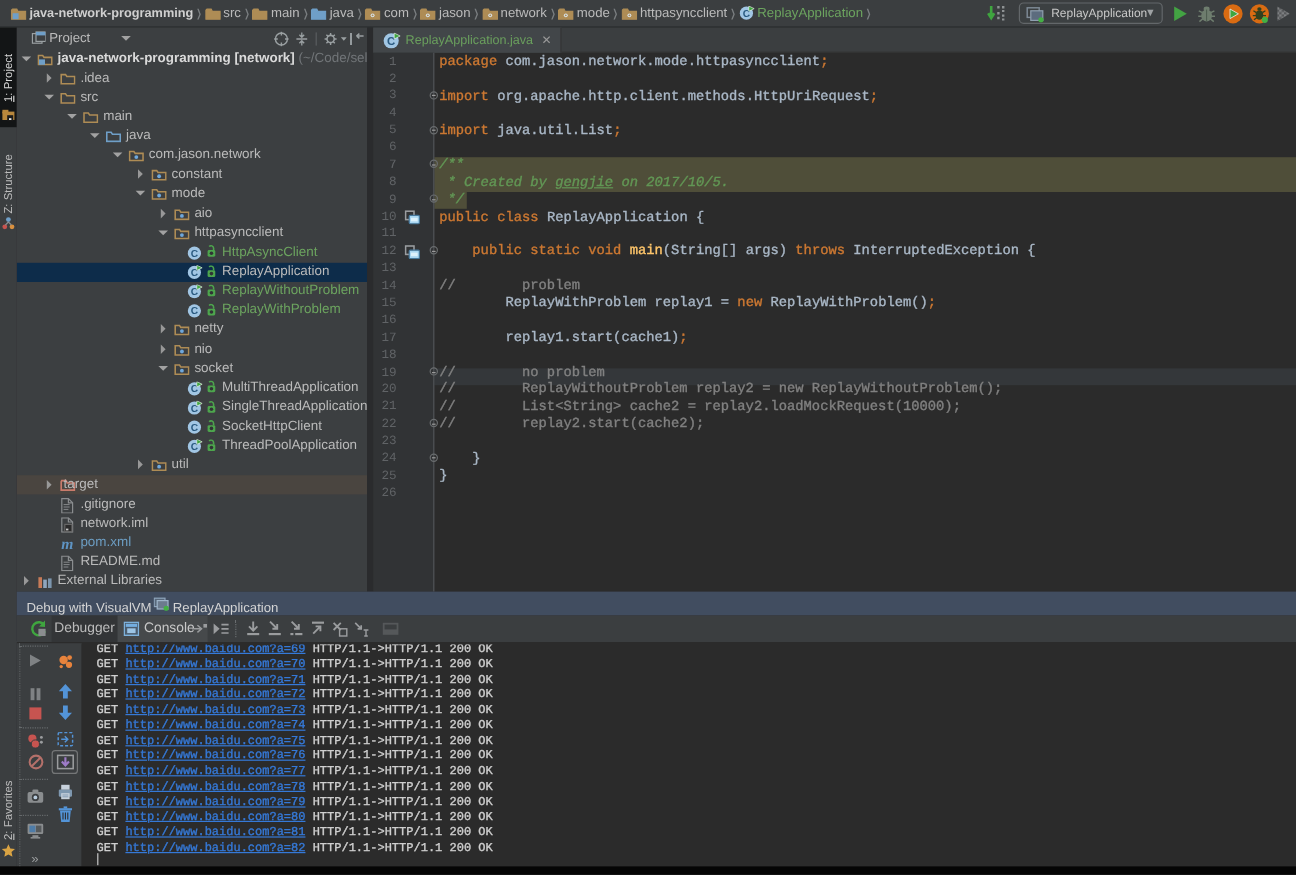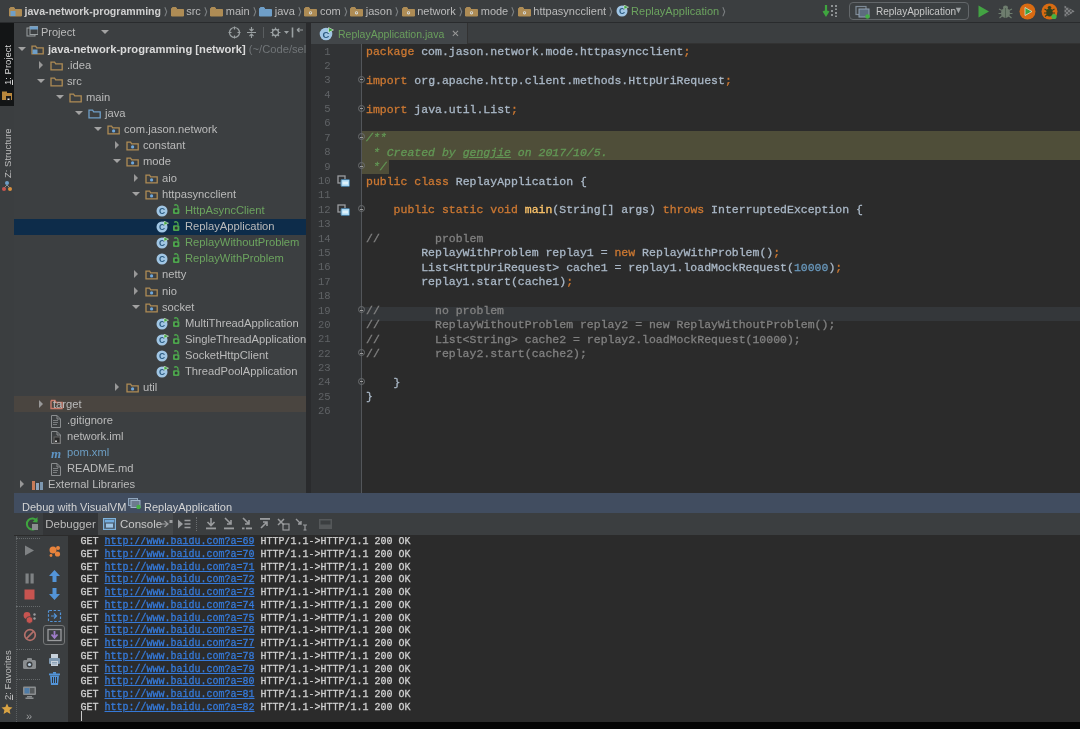--- a/index.html
+++ b/index.html
@@ -701,21 +701,20 @@
         <div class="cl" style="top: 1px;"><span class="kw">package</span> com.jason.network.mode.httpasyncclient<span class="kw">;</span></div>
         <div class="cl" style="top: 29.78px;"><span class="kw">import</span> org.apache.http.client.methods.HttpUriRequest<span class="kw">;</span></div>
         <div class="cl" style="top: 58.56px;"><span class="kw">import</span> java.util.List<span class="kw">;</span></div>
         <div class="cl" style="top: 87.34px;"><span class="doc">/**</span></div>
         <div class="cl" style="top: 101.73px;"><span class="doc"> * Created by <u>gengjie</u> on 2017/10/5.</span></div>
         <div class="cl" style="top: 116.12px;"><span class="doc"> */</span></div>
         <div class="cl" style="top: 130.51px;"><span class="kw">public class</span> ReplayApplication {</div>
         <div class="cl" style="top: 159.29px;">    <span class="kw">public static void</span> <span class="fn">main</span>(String[] args) <span class="kw">throws</span> InterruptedException {</div>
         <div class="cl" style="top: 188.07px;"><span class="cmt">//        problem</span></div>
         <div class="cl" style="top: 202.46px;">        ReplayWithProblem replay1 = <span class="kw">new</span> ReplayWithProblem()<span class="kw">;</span></div>
-        <div class="cl" style="top: 216.85px;">        List&lt;HttpUriRequest&gt; cache1 = replay1.loadMockRequest(<span class="num">10000</span>)<span class="kw">;</span></div>
         <div class="cl" style="top: 231.24px;">        replay1.start(cache1)<span class="kw">;</span></div>
         <div class="cl" style="top: 260.02px;"><span class="cmt">//        no problem</span></div>
         <div class="cl" style="top: 274.41px;"><span class="cmt">//        ReplayWithoutProblem replay2 = new ReplayWithoutProblem();</span></div>
         <div class="cl" style="top: 288.8px;"><span class="cmt">//        List&lt;String&gt; cache2 = replay2.loadMockRequest(10000);</span></div>
         <div class="cl" style="top: 303.19px;"><span class="cmt">//        replay2.start(cache2);</span></div>
         <div class="cl" style="top: 331.97px;">    }</div>
         <div class="cl" style="top: 346.36px;">}</div>
       </div>
   <div class="gico" style="top: 152.01px;">
         <svg width="13" height="12" viewBox="0 0 13 12">

